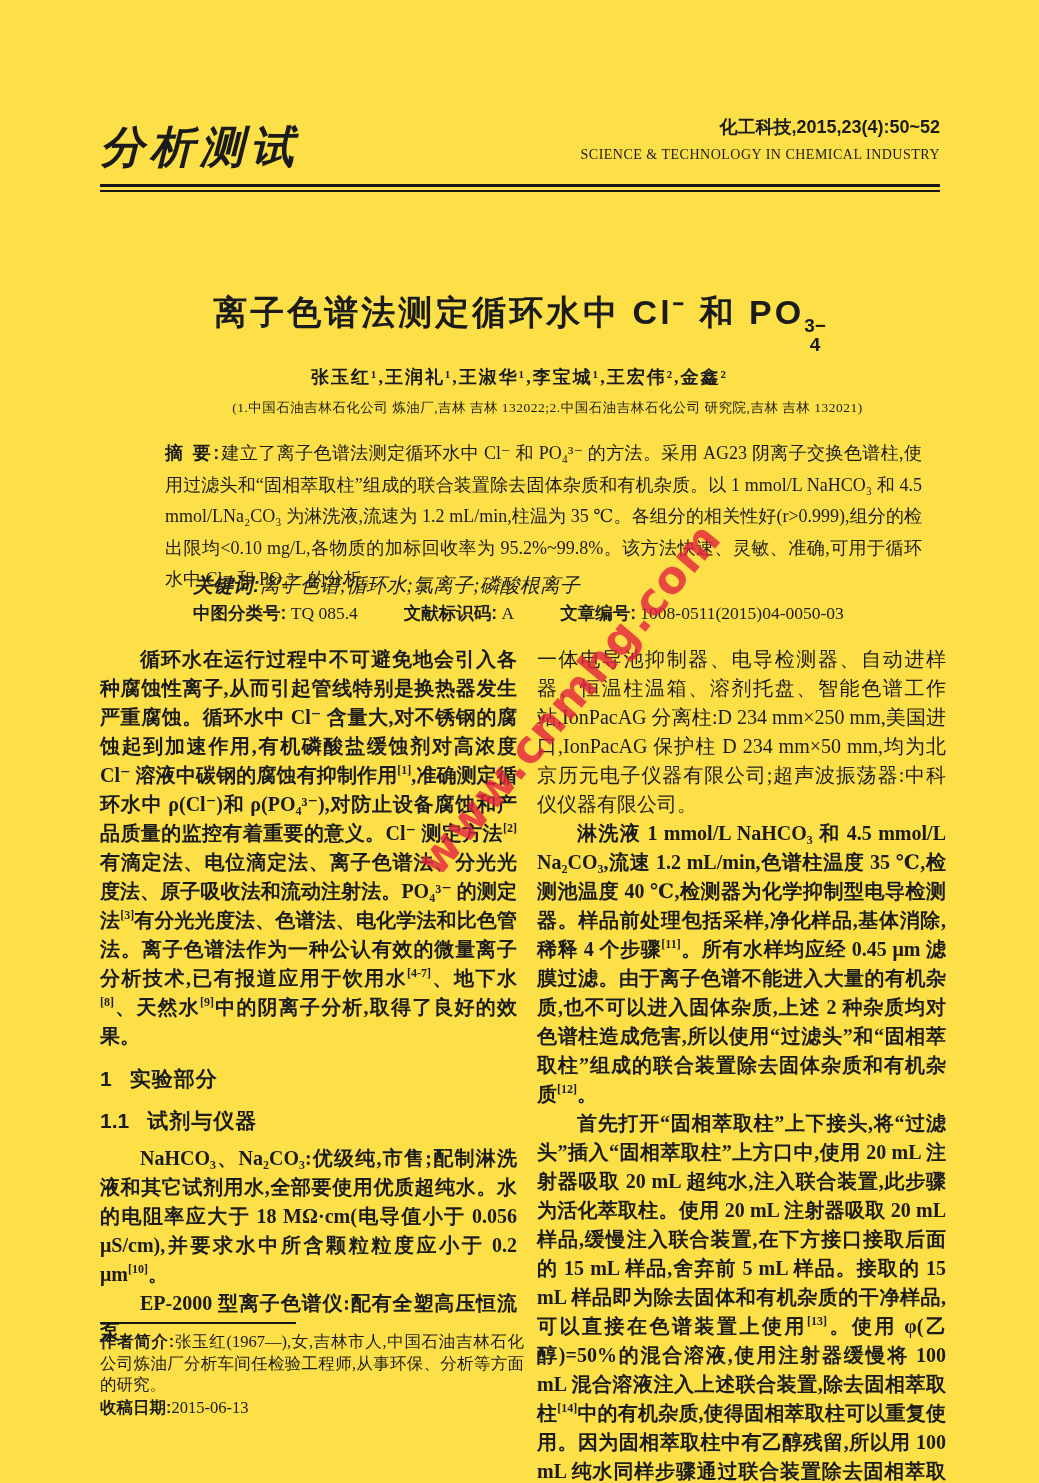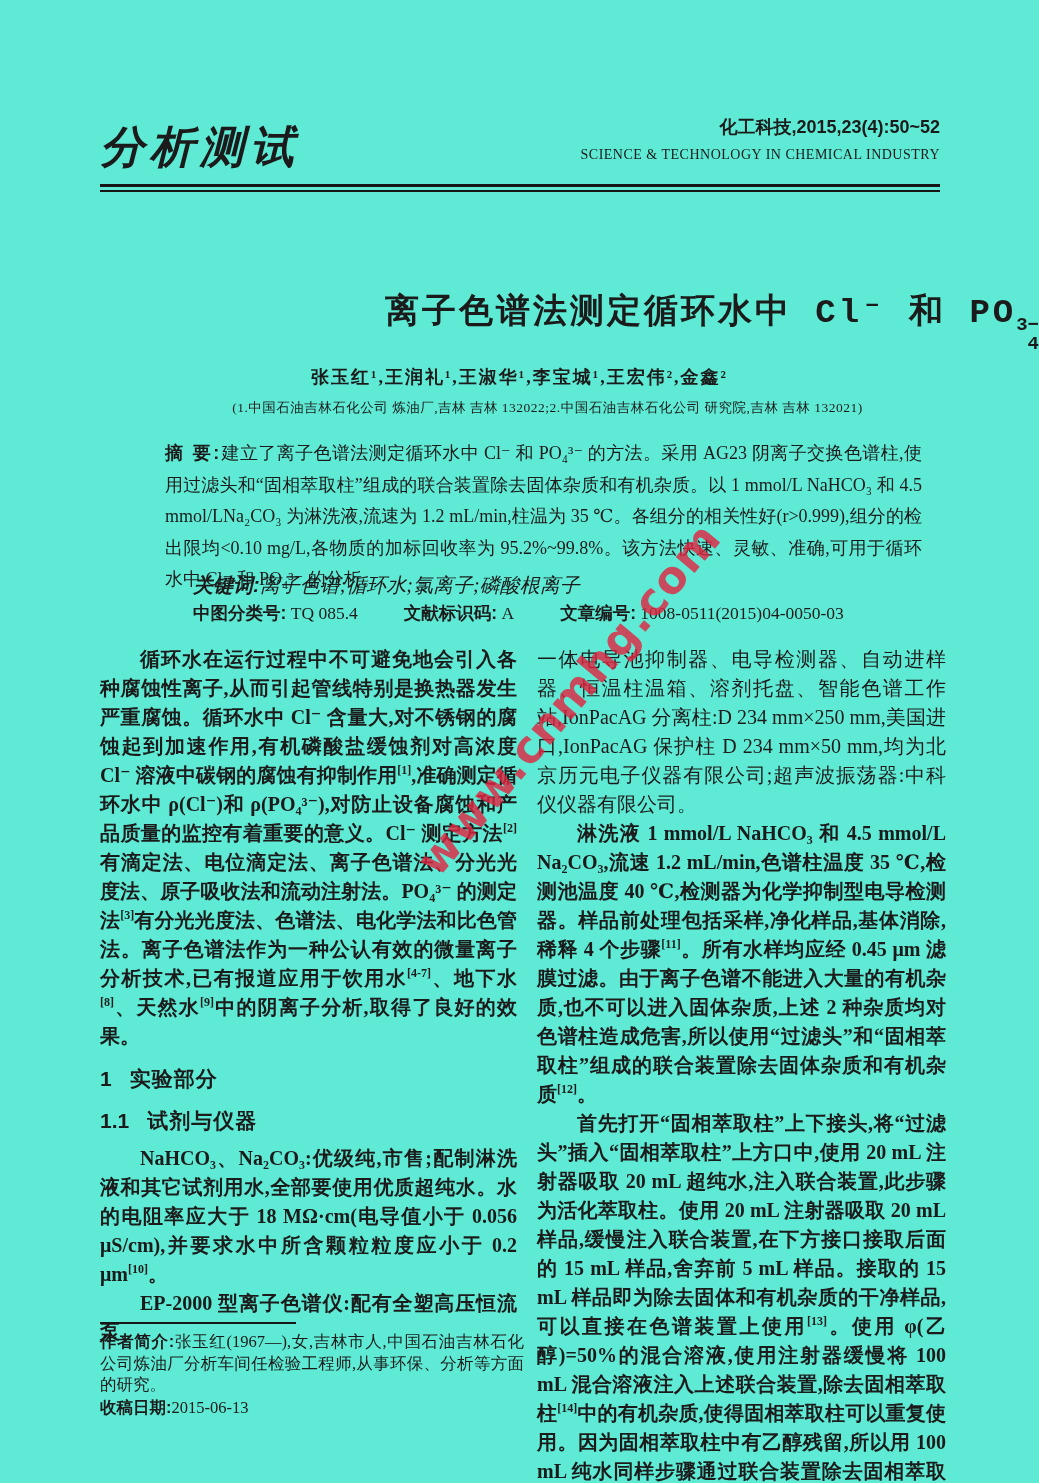--- a/index.html
+++ b/index.html
@@ -1,19 +1,19 @@
 <!DOCTYPE html>
 <html><head>
 <meta charset="utf-8">
 <style>
   html,body{margin:0;padding:0;background:#e8e8e8;}
   .page{
     position:relative;
     width:1039px;height:1483px;
-    background:#5eead4;
+    background:#fde047;
     font-family:"Liberation Serif","DejaVu Serif",serif;
     color:#1b1b1b;
     overflow:hidden;
   }
   
   .hdr-section{
     position:absolute;left:100px;top:118px;
     font-size:44px;font-weight:bold;font-style:italic;
     letter-spacing:6px;
     font-family:"Liberation Serif",serif;
@@ -24,22 +24,22 @@
   }
   .hdr-cite{font-size:18px;font-weight:bold;font-family:"Liberation Sans",sans-serif;}
   .hdr-en{font-size:14px;font-family:"Liberation Serif",serif;letter-spacing:.5px;}
   .double-rule{
     position:absolute;left:100px;top:184px;width:840px;height:3px;
     border-top:3px solid #161616;border-bottom:2px solid #161616;
   }
   
   .title{
     position:absolute;left:0;top:288px;width:100%;
-    text-align:right;font-size:34px;font-weight:bold;
-    font-family:Liberation Mono, monospace;
+    text-align:center;font-size:34px;font-weight:bold;
+    font-family:Liberation Sans, sans-serif;
     letter-spacing:3px;margin:0;
   }
   .ion{display:inline-flex;flex-direction:column;vertical-align:-8px;line-height:1;}
   .ion .sup,.ion .sub{font-size:19px;font-weight:bold;letter-spacing:0;}
   .authors{
     position:absolute;left:0;top:365px;width:100%;text-align:center;
     font-size:18px;font-weight:600;letter-spacing:2px;
   }
   .affiliation{
     position:absolute;left:0;top:399px;width:100%;text-align:center;

